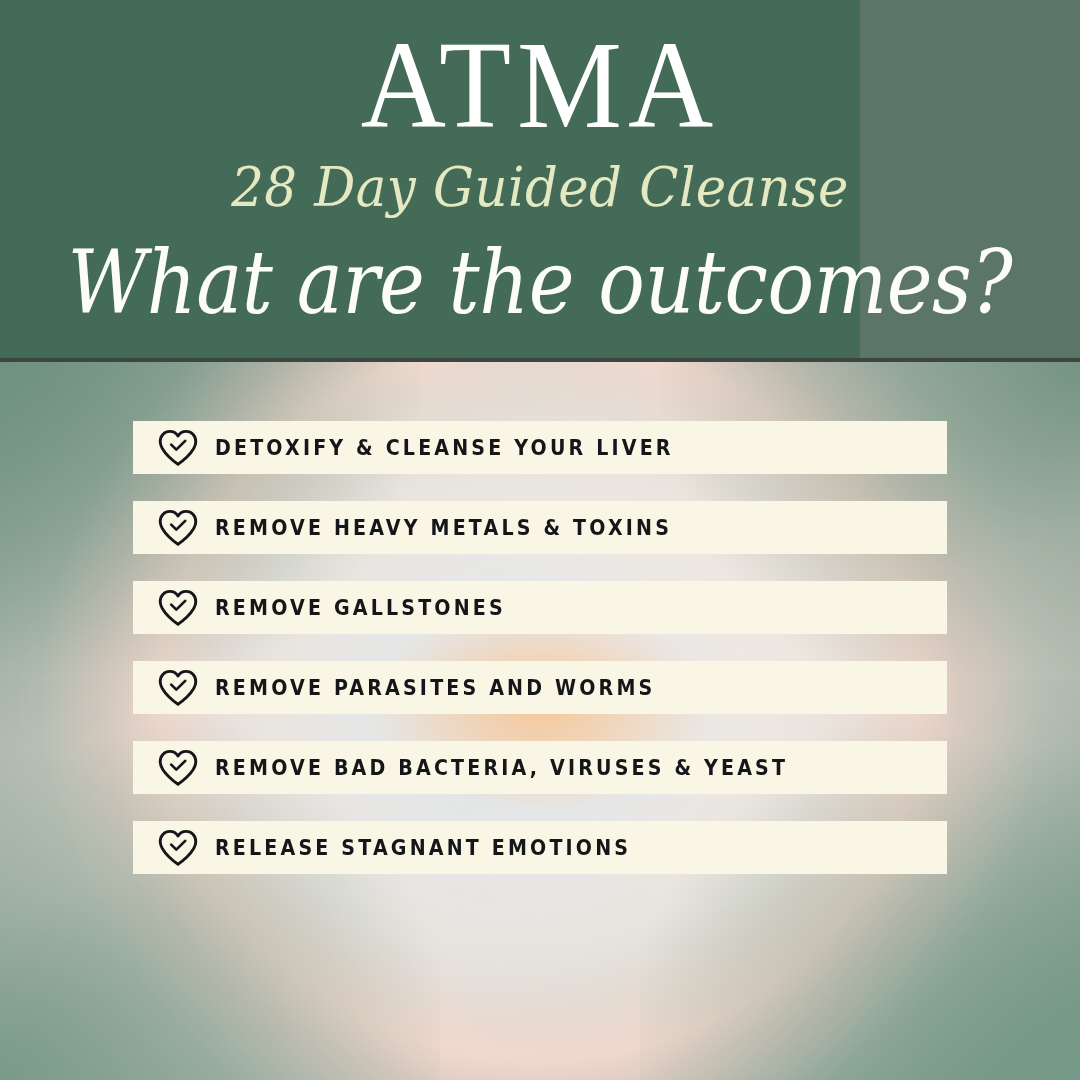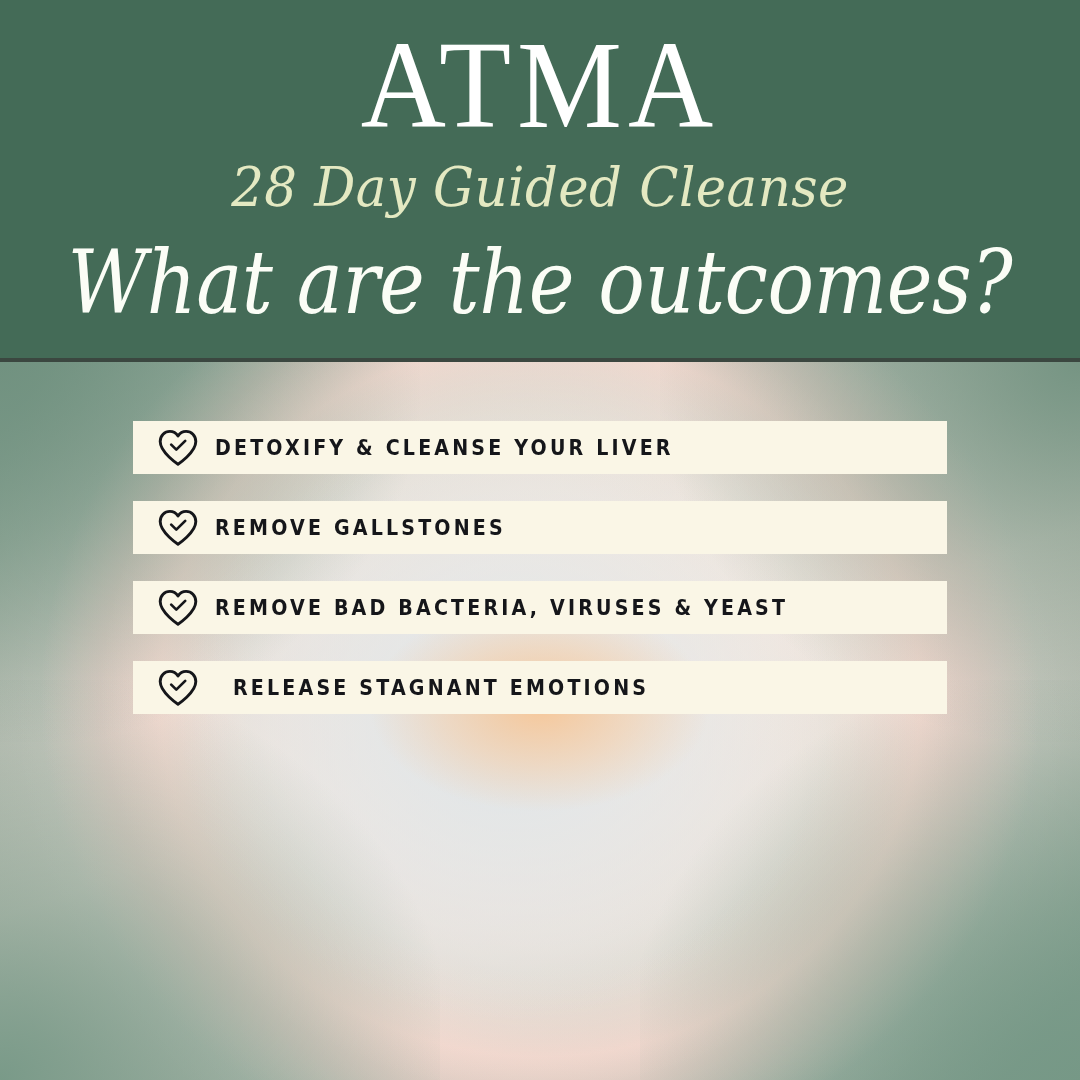--- a/index.html
+++ b/index.html
@@ -15,21 +15,21 @@
   #poster {
     position:relative;
     width:1080px; height:1080px;
     overflow:hidden;
   }
 
   
   .header {
     position:absolute;
     top:0; left:0;
-    width:1080px; height:358px;
+    width:860px; height:358px;
     background:#446b57;
     z-index:5;
   }
   .header-rule {
     position:absolute;
     top:358px; left:0;
     width:1080px; height:4px;
     background:#3b4740;
     z-index:6;
   }
@@ -139,21 +139,21 @@
     width:814px;
   }
   .row {
     position:relative;
     height:53px;
     margin-bottom:27px;
     background:#faf6e6;
     display:flex;
     align-items:center;
   }
-  .row:last-child { margin-bottom:8px;gap:18px; }
+  .row:last-child { margin-bottom:8px; }
 
   .row-icon {
     width:82px;
     min-width:82px;
     display:flex;
     align-items:center;
     justify-content:center;
     padding-left:8px;
   }
   .row-icon svg { display:block; }
@@ -192,32 +192,50 @@
   <div class="row">
     <span class="row-icon">
       <svg width="44" height="40" viewBox="0 0 44 40" fill="none" aria-hidden="true">
         <path d="M22 36.2 C22 36.2 4.2 24.6 4.2 13.6 C4.2 7.6 8.6 3.4 13.9 3.4 C17.4 3.4 20.3 5.3 22 8.1 C23.7 5.3 26.6 3.4 30.1 3.4 C35.4 3.4 39.8 7.6 39.8 13.6 C39.8 24.6 22 36.2 22 36.2 Z" stroke="#15161a" stroke-width="2.9" stroke-linejoin="round" stroke-linecap="round" fill="none"></path>
         <path d="M15.2 16.6 L20.3 21.6 L29.2 12.9" stroke="#15161a" stroke-width="2.7" stroke-linecap="round" stroke-linejoin="round" fill="none"></path>
       </svg>
     </span>
     <span class="row-label">DETOXIFY &amp; CLEANSE YOUR LIVER</span>
   </div>
 
+  <div class="row">
+    <span class="row-icon">
+      <svg width="44" height="40" viewBox="0 0 44 40" fill="none" aria-hidden="true">
+        <path d="M22 36.2 C22 36.2 4.2 24.6 4.2 13.6 C4.2 7.6 8.6 3.4 13.9 3.4 C17.4 3.4 20.3 5.3 22 8.1 C23.7 5.3 26.6 3.4 30.1 3.4 C35.4 3.4 39.8 7.6 39.8 13.6 C39.8 24.6 22 36.2 22 36.2 Z" stroke="#15161a" stroke-width="2.9" stroke-linejoin="round" stroke-linecap="round" fill="none"></path>
+        <path d="M15.2 16.6 L20.3 21.6 L29.2 12.9" stroke="#15161a" stroke-width="2.7" stroke-linecap="round" stroke-linejoin="round" fill="none"></path>
+      </svg>
+    </span>
+    <span class="row-label">REMOVE HEAVY METALS &amp; TOXINS</span>
+  </div>
 
 
   <div class="row">
     <span class="row-icon">
       <svg width="44" height="40" viewBox="0 0 44 40" fill="none" aria-hidden="true">
         <path d="M22 36.2 C22 36.2 4.2 24.6 4.2 13.6 C4.2 7.6 8.6 3.4 13.9 3.4 C17.4 3.4 20.3 5.3 22 8.1 C23.7 5.3 26.6 3.4 30.1 3.4 C35.4 3.4 39.8 7.6 39.8 13.6 C39.8 24.6 22 36.2 22 36.2 Z" stroke="#15161a" stroke-width="2.9" stroke-linejoin="round" stroke-linecap="round" fill="none"></path>
         <path d="M15.2 16.6 L20.3 21.6 L29.2 12.9" stroke="#15161a" stroke-width="2.7" stroke-linecap="round" stroke-linejoin="round" fill="none"></path>
       </svg>
     </span>
     <span class="row-label">REMOVE GALLSTONES</span>
   </div>
 
+  <div class="row">
+    <span class="row-icon">
+      <svg width="44" height="40" viewBox="0 0 44 40" fill="none" aria-hidden="true">
+        <path d="M22 36.2 C22 36.2 4.2 24.6 4.2 13.6 C4.2 7.6 8.6 3.4 13.9 3.4 C17.4 3.4 20.3 5.3 22 8.1 C23.7 5.3 26.6 3.4 30.1 3.4 C35.4 3.4 39.8 7.6 39.8 13.6 C39.8 24.6 22 36.2 22 36.2 Z" stroke="#15161a" stroke-width="2.9" stroke-linejoin="round" stroke-linecap="round" fill="none"></path>
+        <path d="M15.2 16.6 L20.3 21.6 L29.2 12.9" stroke="#15161a" stroke-width="2.7" stroke-linecap="round" stroke-linejoin="round" fill="none"></path>
+      </svg>
+    </span>
+    <span class="row-label">REMOVE PARASITES AND WORMS</span>
+  </div>
 
   <div class="row">
     <span class="row-icon">
       <svg width="44" height="40" viewBox="0 0 44 40" fill="none" aria-hidden="true">
         <path d="M22 36.2 C22 36.2 4.2 24.6 4.2 13.6 C4.2 7.6 8.6 3.4 13.9 3.4 C17.4 3.4 20.3 5.3 22 8.1 C23.7 5.3 26.6 3.4 30.1 3.4 C35.4 3.4 39.8 7.6 39.8 13.6 C39.8 24.6 22 36.2 22 36.2 Z" stroke="#15161a" stroke-width="2.9" stroke-linejoin="round" stroke-linecap="round" fill="none"></path>
         <path d="M15.2 16.6 L20.3 21.6 L29.2 12.9" stroke="#15161a" stroke-width="2.7" stroke-linecap="round" stroke-linejoin="round" fill="none"></path>
       </svg>
     </span>
     <span class="row-label">REMOVE BAD BACTERIA, VIRUSES &amp; YEAST</span>
   </div>

